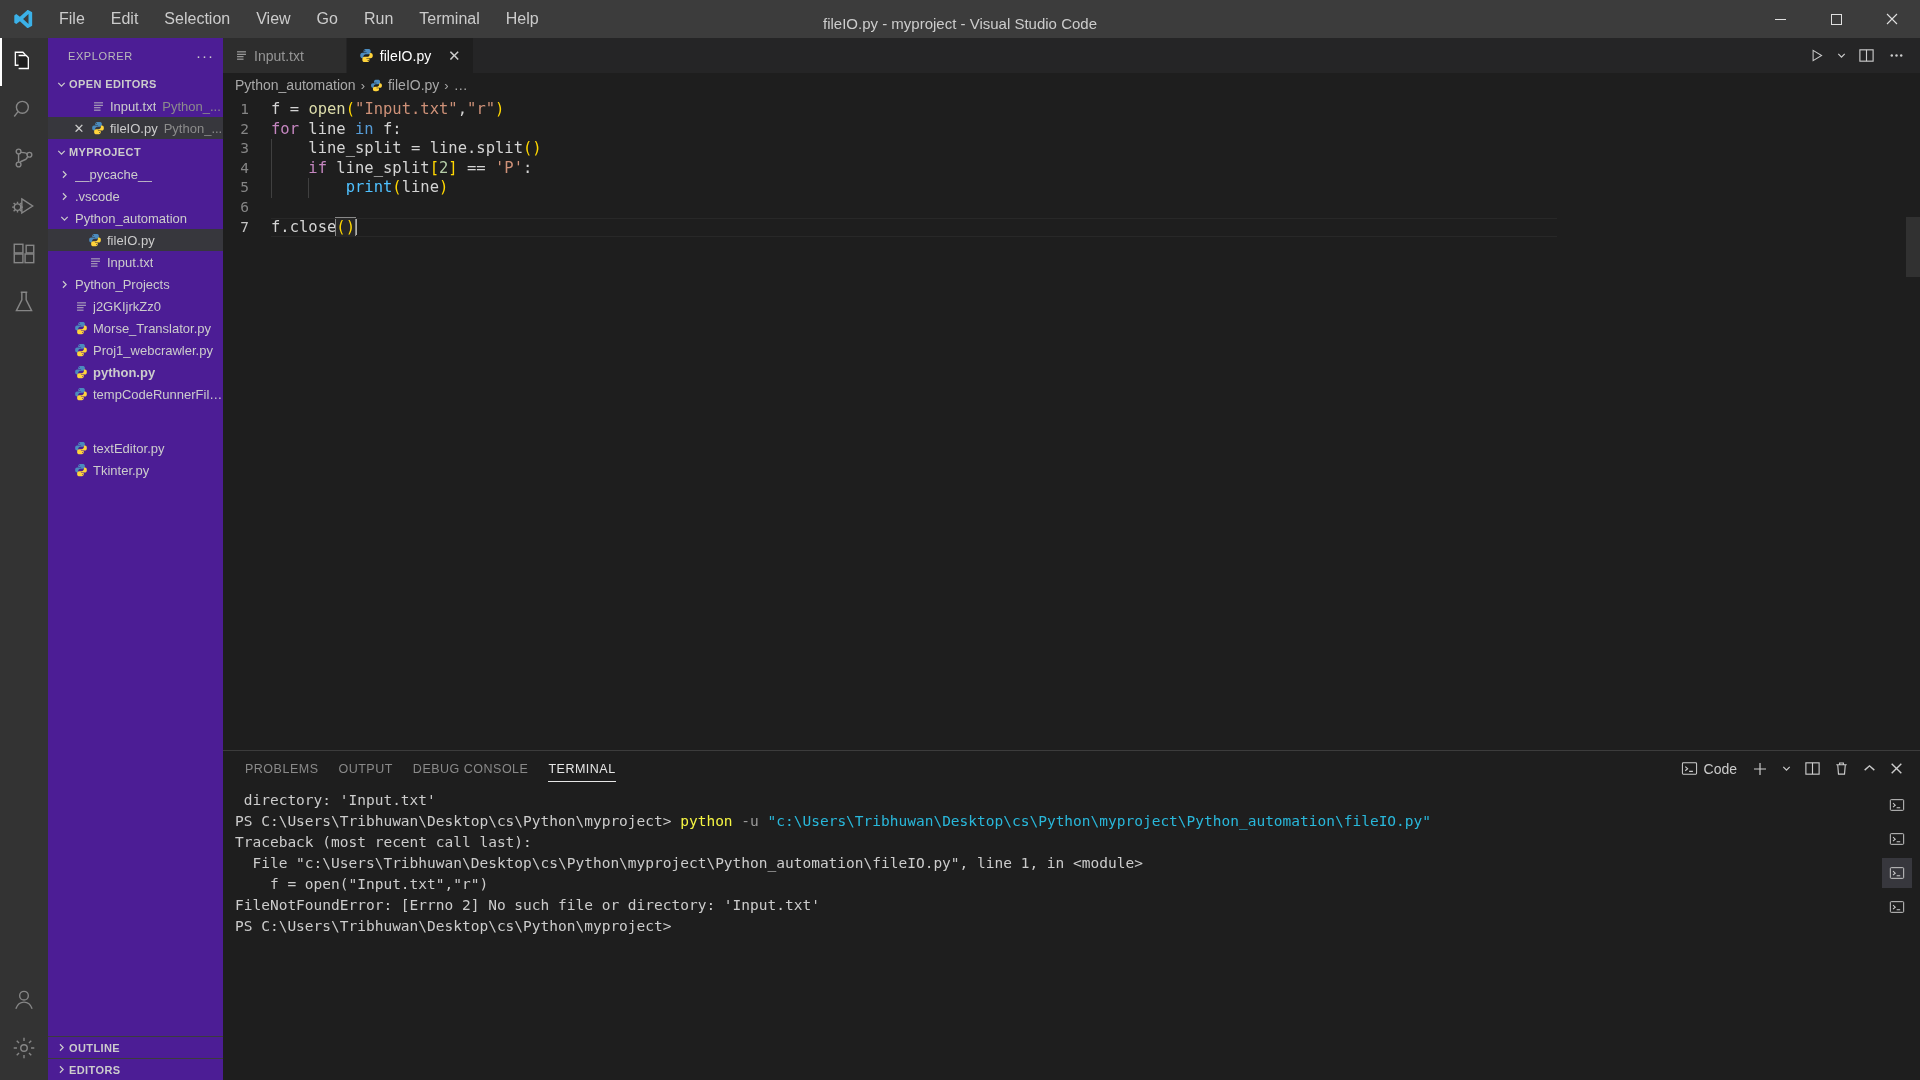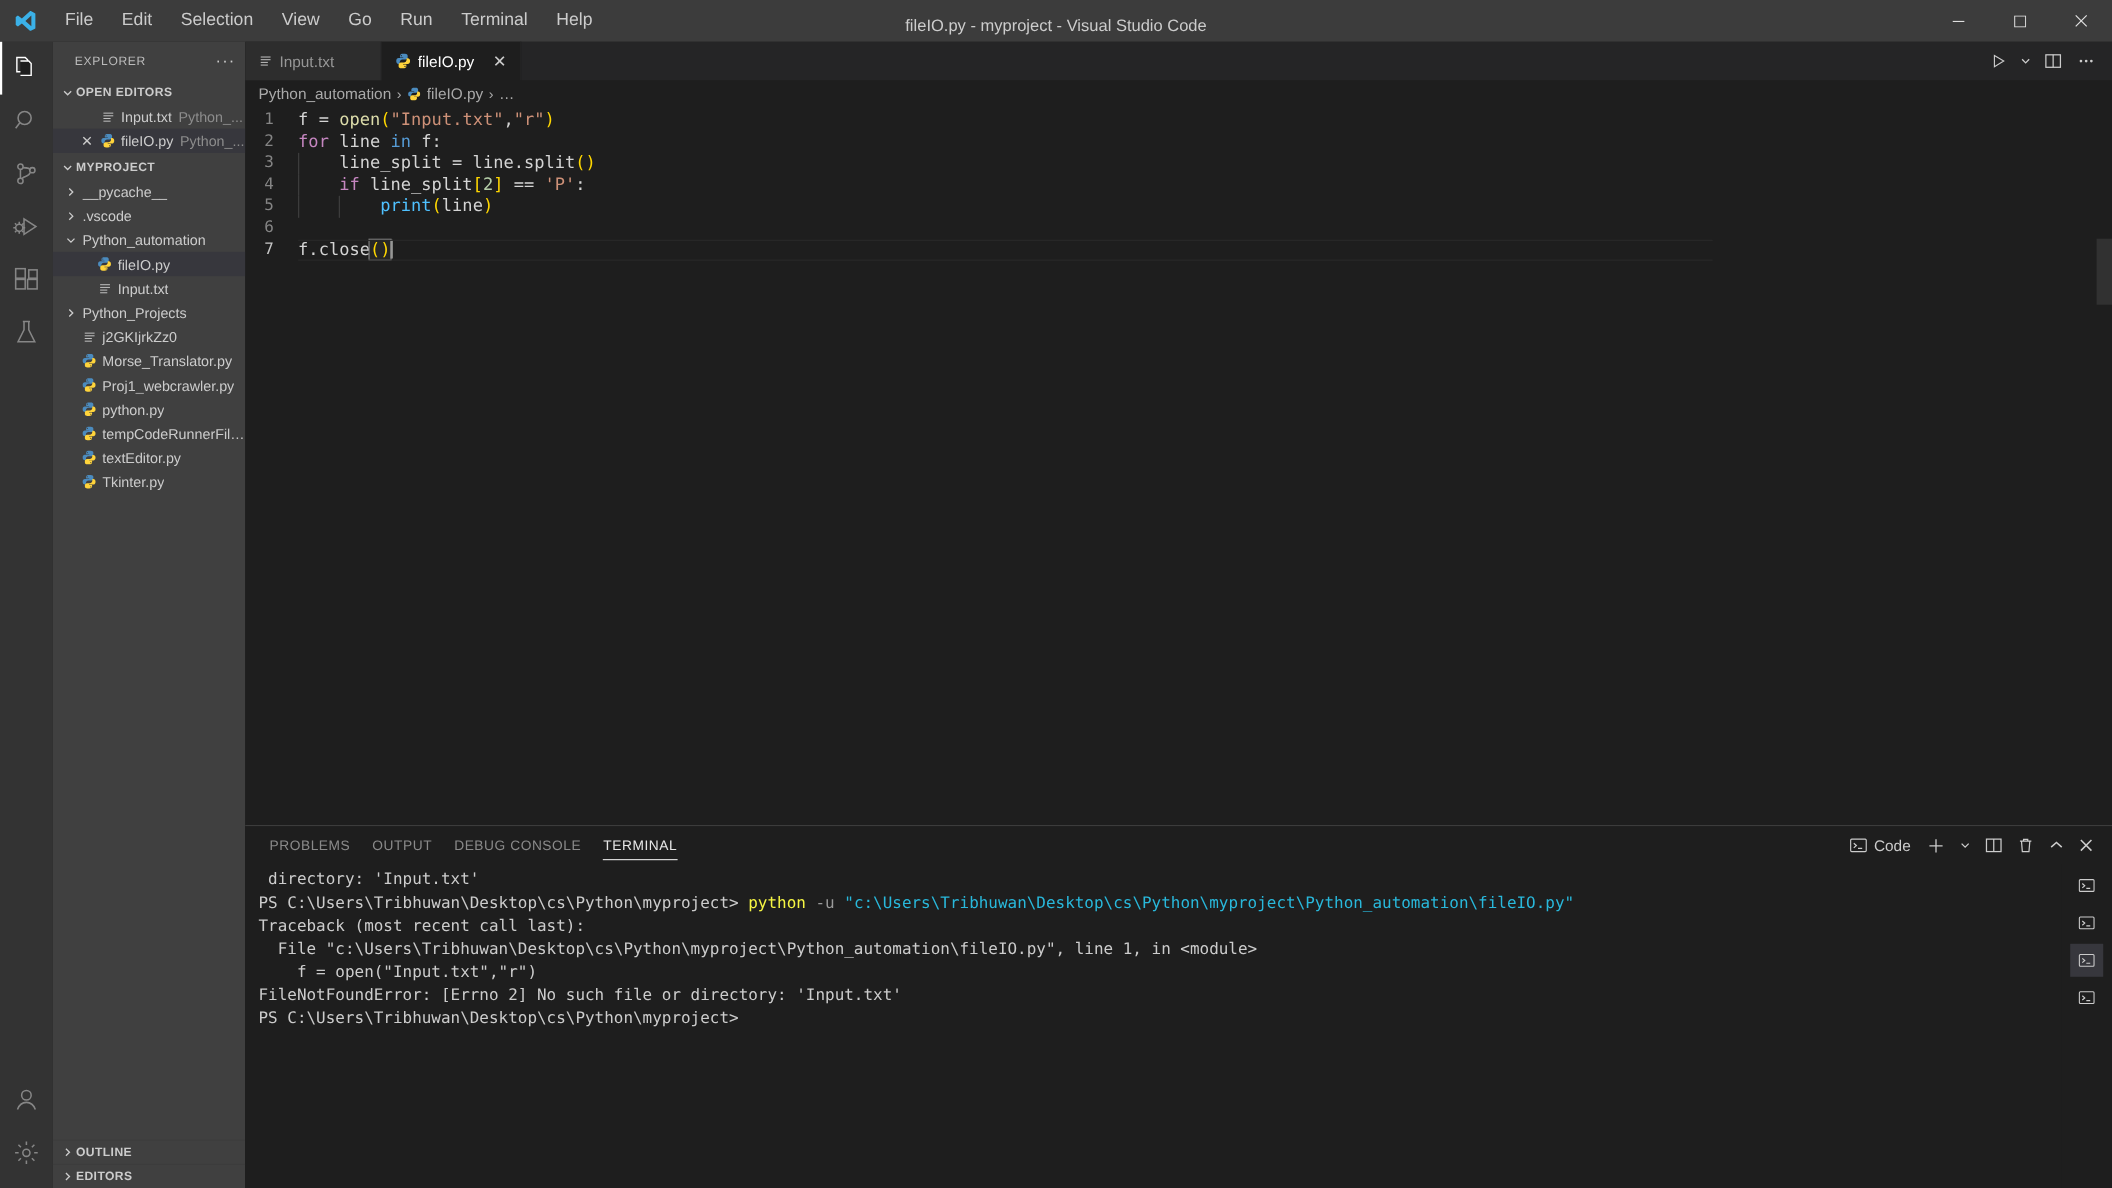--- a/index.html
+++ b/index.html
@@ -51,21 +51,21 @@
     position: relative; color: #868686;
   }
   .act-icon.active { color: #ffffff; }
   .act-icon.active::before {
     content: ""; position: absolute; left: 0; top: 0; bottom: 0; width: 2px; background: #ffffff;
   }
   .act-spacer { flex: 1; }
 
   
   .sidebar {
-    width: 175px; min-width: 175px; background: #404040;
+    width: 175px; min-width: 175px; background: #4c1d95;
     display: flex; flex-direction: column;
   }
   .sidebar-title {
     height: 35px; display: flex; align-items: center;
     padding: 0 9px 0 20px; font-size: 11px; letter-spacing: .6px;
     color: #bbbbbb; text-transform: uppercase;
   }
   .sidebar-title .dots { margin-left: auto; font-size: 15px; color: #cccccc; letter-spacing: 1px; }
   .section-header {
     height: 22px; display: flex; align-items: center;
@@ -392,41 +392,41 @@
           <div class="tree-row" style="padding-left: 8px;">
             <span class="chev"></span>
             <span class="ficon">
               <svg width="14" height="14" viewBox="0 0 16 16">
                 <path fill="#4B8BBE" d="M7.9 1c-1.7 0-3 .6-3 2v1.6h3.2v.5H3.6C2.2 5.1 1.3 6 1.3 8s1 2.8 2.3 2.8h1.1V9.2c0-1.4 1.2-2.6 2.6-2.6h2.9c1.2 0 2.2-1 2.2-2.2V3c0-1.3-1.1-2-2.6-2H7.9zM6.2 2.2c.3 0 .6.3.6.6s-.3.6-.6.6-.6-.3-.6-.6.3-.6.6-.6z"></path>
                 <path fill="#FFD43B" d="M8.1 15c1.7 0 3-.6 3-2v-1.6H7.9v-.5h4.5c1.4 0 2.3-.9 2.3-2.9s-1-2.8-2.3-2.8h-1.1v1.6c0 1.4-1.2 2.6-2.6 2.6H5.8c-1.2 0-2.2 1-2.2 2.2V13c0 1.3 1.1 2 2.6 2h1.9zm1.7-1.2c-.3 0-.6-.3-.6-.6s.3-.6.6-.6.6.3.6.6-.3.6-.6.6z"></path>
               </svg>
             </span>
             <span class="fname">Proj1_webcrawler.py</span>
           </div>
-          <div class="tree-row" style="padding-left: 8px;">
+          <div class="tree-row" style="padding-left: 8px; font-weight: bold;">
             <span class="chev"></span>
             <span class="ficon">
               <svg width="14" height="14" viewBox="0 0 16 16">
                 <path fill="#4B8BBE" d="M7.9 1c-1.7 0-3 .6-3 2v1.6h3.2v.5H3.6C2.2 5.1 1.3 6 1.3 8s1 2.8 2.3 2.8h1.1V9.2c0-1.4 1.2-2.6 2.6-2.6h2.9c1.2 0 2.2-1 2.2-2.2V3c0-1.3-1.1-2-2.6-2H7.9zM6.2 2.2c.3 0 .6.3.6.6s-.3.6-.6.6-.6-.3-.6-.6.3-.6.6-.6z"></path>
                 <path fill="#FFD43B" d="M8.1 15c1.7 0 3-.6 3-2v-1.6H7.9v-.5h4.5c1.4 0 2.3-.9 2.3-2.9s-1-2.8-2.3-2.8h-1.1v1.6c0 1.4-1.2 2.6-2.6 2.6H5.8c-1.2 0-2.2 1-2.2 2.2V13c0 1.3 1.1 2 2.6 2h1.9zm1.7-1.2c-.3 0-.6-.3-.6-.6s.3-.6.6-.6.6.3.6.6-.3.6-.6.6z"></path>
               </svg>
             </span>
             <span class="fname">python.py</span>
           </div>
           <div class="tree-row" style="padding-left: 8px;">
             <span class="chev"></span>
             <span class="ficon">
               <svg width="14" height="14" viewBox="0 0 16 16">
                 <path fill="#4B8BBE" d="M7.9 1c-1.7 0-3 .6-3 2v1.6h3.2v.5H3.6C2.2 5.1 1.3 6 1.3 8s1 2.8 2.3 2.8h1.1V9.2c0-1.4 1.2-2.6 2.6-2.6h2.9c1.2 0 2.2-1 2.2-2.2V3c0-1.3-1.1-2-2.6-2H7.9zM6.2 2.2c.3 0 .6.3.6.6s-.3.6-.6.6-.6-.3-.6-.6.3-.6.6-.6z"></path>
                 <path fill="#FFD43B" d="M8.1 15c1.7 0 3-.6 3-2v-1.6H7.9v-.5h4.5c1.4 0 2.3-.9 2.3-2.9s-1-2.8-2.3-2.8h-1.1v1.6c0 1.4-1.2 2.6-2.6 2.6H5.8c-1.2 0-2.2 1-2.2 2.2V13c0 1.3 1.1 2 2.6 2h1.9zm1.7-1.2c-.3 0-.6-.3-.6-.6s.3-.6.6-.6.6.3.6.6-.3.6-.6.6z"></path>
               </svg>
             </span>
             <span class="fname">tempCodeRunnerFile....</span>
           </div>
-          <div class="tree-row" style="padding-left: 8px;">
+          <div class="tree-row" style="padding-left: 8px; margin-top: 32px;">
             <span class="chev"></span>
             <span class="ficon">
               <svg width="14" height="14" viewBox="0 0 16 16">
                 <path fill="#4B8BBE" d="M7.9 1c-1.7 0-3 .6-3 2v1.6h3.2v.5H3.6C2.2 5.1 1.3 6 1.3 8s1 2.8 2.3 2.8h1.1V9.2c0-1.4 1.2-2.6 2.6-2.6h2.9c1.2 0 2.2-1 2.2-2.2V3c0-1.3-1.1-2-2.6-2H7.9zM6.2 2.2c.3 0 .6.3.6.6s-.3.6-.6.6-.6-.3-.6-.6.3-.6.6-.6z"></path>
                 <path fill="#FFD43B" d="M8.1 15c1.7 0 3-.6 3-2v-1.6H7.9v-.5h4.5c1.4 0 2.3-.9 2.3-2.9s-1-2.8-2.3-2.8h-1.1v1.6c0 1.4-1.2 2.6-2.6 2.6H5.8c-1.2 0-2.2 1-2.2 2.2V13c0 1.3 1.1 2 2.6 2h1.9zm1.7-1.2c-.3 0-.6-.3-.6-.6s.3-.6.6-.6.6.3.6.6-.3.6-.6.6z"></path>
               </svg>
             </span>
             <span class="fname">textEditor.py</span>
           </div>
           <div class="tree-row" style="padding-left: 8px;">

